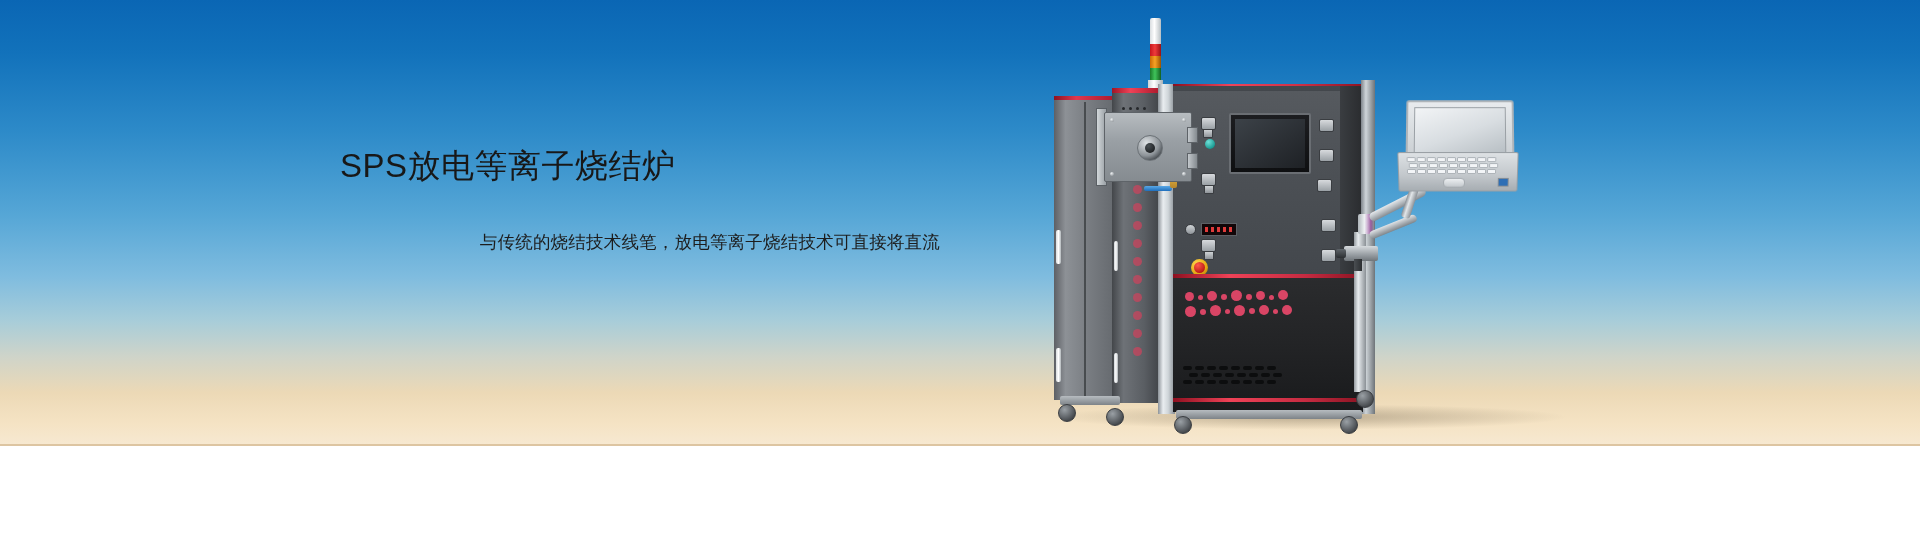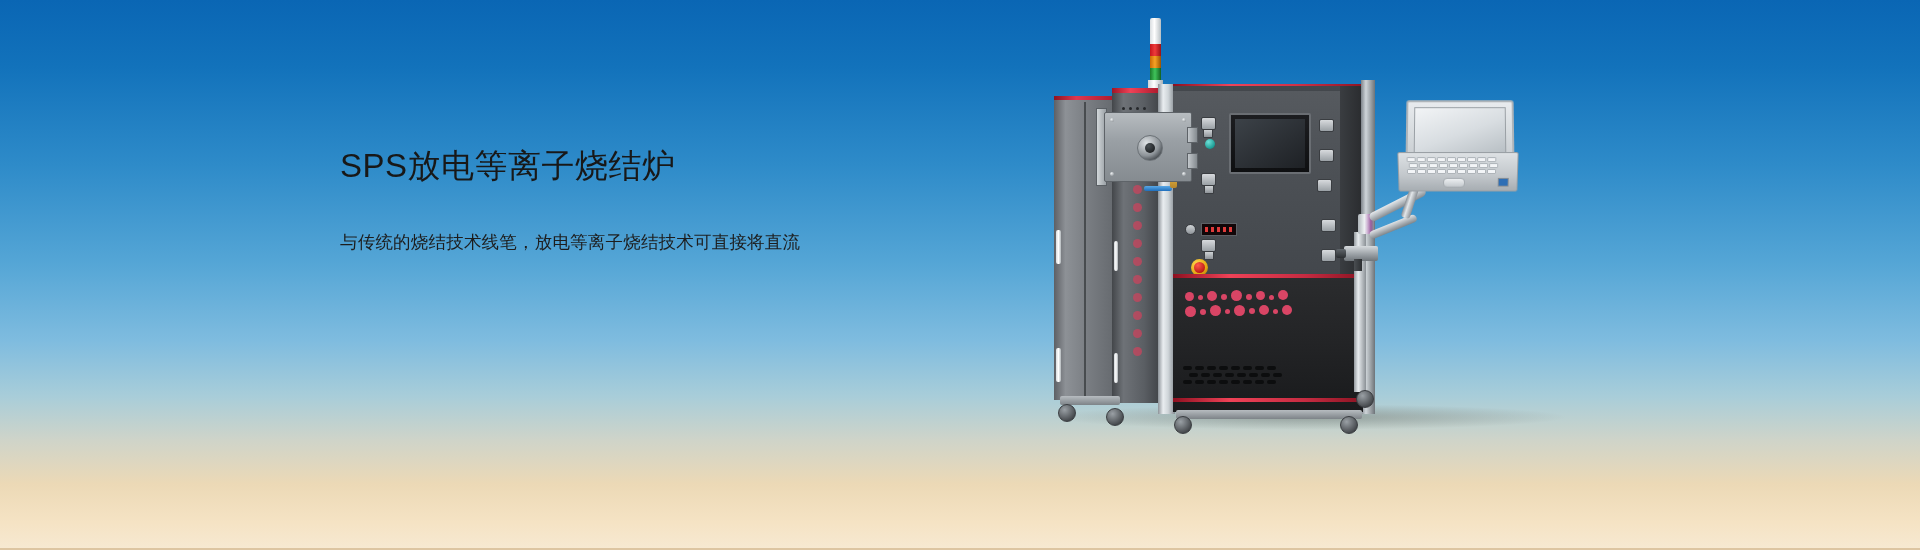--- a/index.html
+++ b/index.html
@@ -1,21 +1,21 @@
 <!DOCTYPE html>
 <html><head>
 <meta charset="utf-8">
 <style>
   html,body{margin:0;padding:0;}
   body{
     width:1920px;height:550px;overflow:hidden;
     font-family:"Liberation Sans","DejaVu Sans",sans-serif;
   }
   .banner{
-    position:relative;width:1920px;height:550px;overflow:hidden;
+    position:relative;width:1920px;height:446px;overflow:hidden;
     background:linear-gradient(to bottom,
       #0a66b4 0%,
       #1272bb 12%,
       #2e8bc9 30%,
       #55a6d6 48%,
       #7fbcdf 62%,
       #a8cdd9 72%,
       #cfd4c9 80%,
       #ecd9b6 88%,
       #f5e3c4 95%,
@@ -29,21 +29,21 @@
   
   .text-block{position:absolute;left:340px;top:146px;width:600px;}
   .headline{
     font-size:33px;line-height:1.2;color:#181818;letter-spacing:.5px;
     font-weight:400;margin:0 0 40px 0;white-space:nowrap;
   }
   .desc{
     font-size:17.5px;line-height:32px;color:#1d1d1d;margin:0;
     letter-spacing:.2px;
   }
-  .desc span{display:block;white-space:nowrap;}
+  .desc span{display:block;white-space:nowrap;text-align:right;}
 
   
   .machine{position:absolute;left:1040px;top:18px;width:560px;height:420px;}
 
   
   .tower{position:absolute;left:110px;top:0px;width:11px;height:72px;
     background:linear-gradient(to right,#d9dde0,#ffffff 40%,#b9c0c4);
     border-radius:2px 2px 0 0;}
   .tower i{position:absolute;left:0;width:11px;height:12px;display:block;}
   .tl-r{top:26px;background:linear-gradient(to right,#c4161c,#ef3b3b 45%,#9b1014);}

